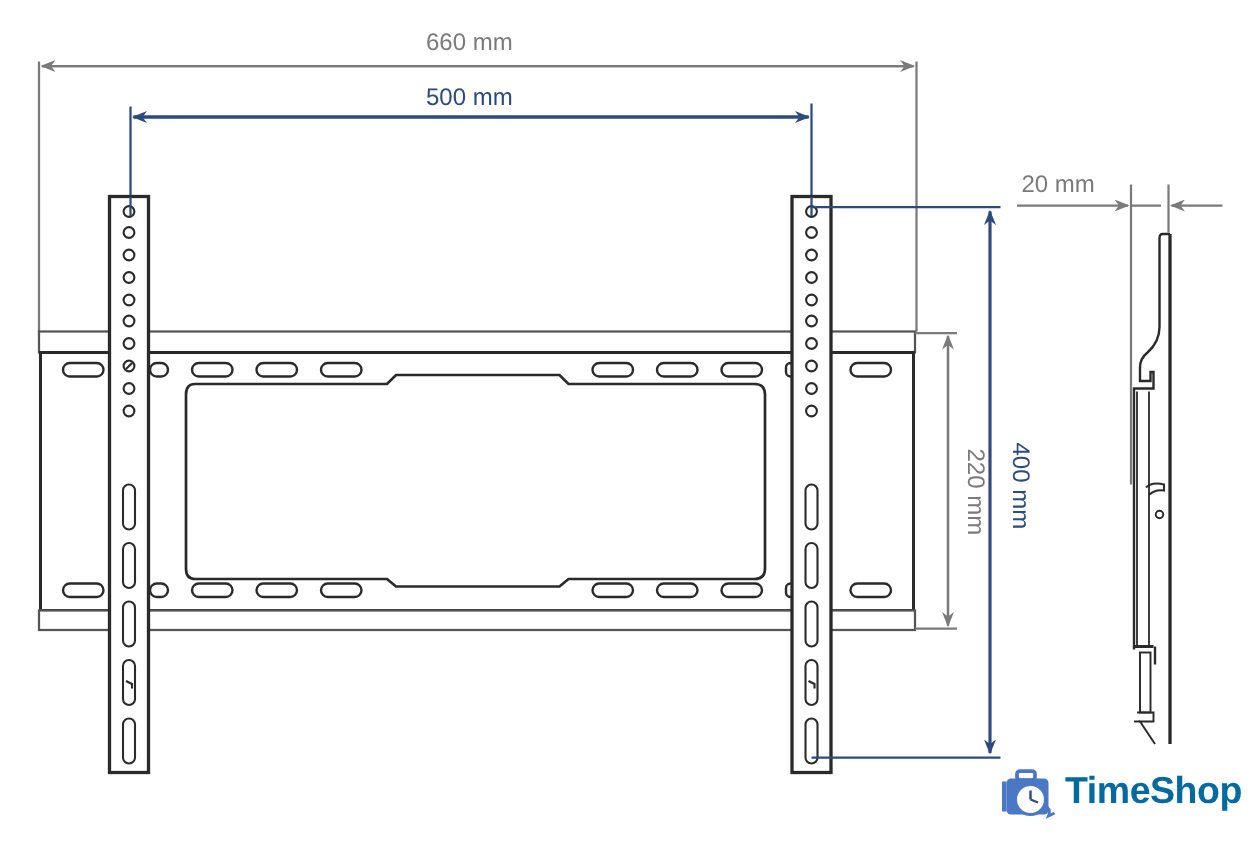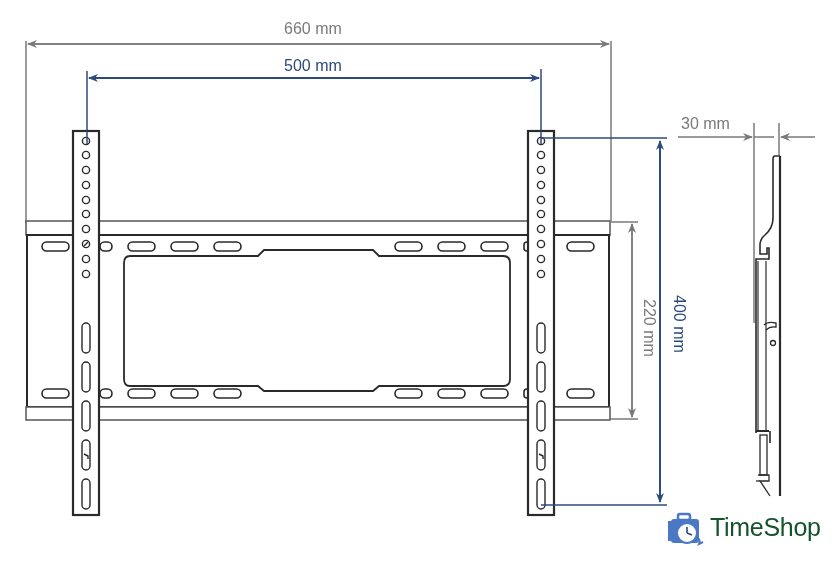--- a/index.html
+++ b/index.html
@@ -3,21 +3,21 @@
 <meta charset="utf-8">
 <style>
   html, body { margin: 0; padding: 0; background: #ffffff; }
   body { width: 840px; height: 562px; position: relative; overflow: hidden; font-family: "Liberation Sans", "DejaVu Sans", sans-serif; }
   #stage { position: absolute; left: 0; top: 3px; width: 816px; height: 562px; border-radius: 28px; }
   .dim-label { position: absolute; font-size: 16px; white-space: nowrap; }
   .gray { color: #7a7a7a; }
   .blue { color: #2c4a7c; }
   .vert { transform-origin: left top; transform: rotate(90deg); }
   .logo { position: absolute; left: 668px; top: 508px; display: flex; align-items: center; }
-  .logo-text { font-size: 25px; font-weight: normal; color: #14532d; margin-left: 4px; letter-spacing: -0.3px; }
+  .logo-text { font-size: 25px; font-weight: bold; color: #0369a1; margin-left: 4px; letter-spacing: -0.3px; }
 </style>
 </head>
 <body>
 
 <div id="stage">
   <svg width="840" height="562" viewBox="0 0 840 562" xmlns="http://www.w3.org/2000/svg">
     <defs>
       <marker id="arrGray" markerWidth="10" markerHeight="8" refX="9" refY="4" orient="auto" markerUnits="userSpaceOnUse">
         <path d="M0,0 L10,4 L0,8 L3,4 Z" fill="#7a7a7a"></path>
       </marker>
@@ -172,21 +172,21 @@
       <circle cx="19" cy="20" r="10" fill="#ffffff" stroke="#4a78c4" stroke-width="2"></circle>
       <line x1="19" y1="20" x2="19" y2="14" stroke="#2c4a7c" stroke-width="1.6"></line>
       <line x1="19" y1="20" x2="24" y2="22" stroke="#2c4a7c" stroke-width="1.6"></line>
       <path d="M28,24 Q33,26 31,31 L35,29" fill="none" stroke="#4a78c4" stroke-width="2"></path>
     </g>
   </svg>
 
   
   <div class="dim-label gray" style="left:284px; top:17px;">660 mm</div>
   <div class="dim-label blue" style="left:284px; top:54px;">500 mm</div>
-  <div class="dim-label gray" style="left:681px; top:112px;">30 mm</div>
+  <div class="dim-label gray" style="left:681px; top:112px;">20 mm</div>
   <div class="dim-label blue vert" style="left:688px; top:292px;">400 mm</div>
   <div class="dim-label gray vert" style="left:658px; top:296px;">220 mm</div>
 
   
   <div class="logo" style="left:706px; top:510px;">
     <span class="logo-text">TimeShop</span>
   </div>
 </div>
 
 </body></html>

